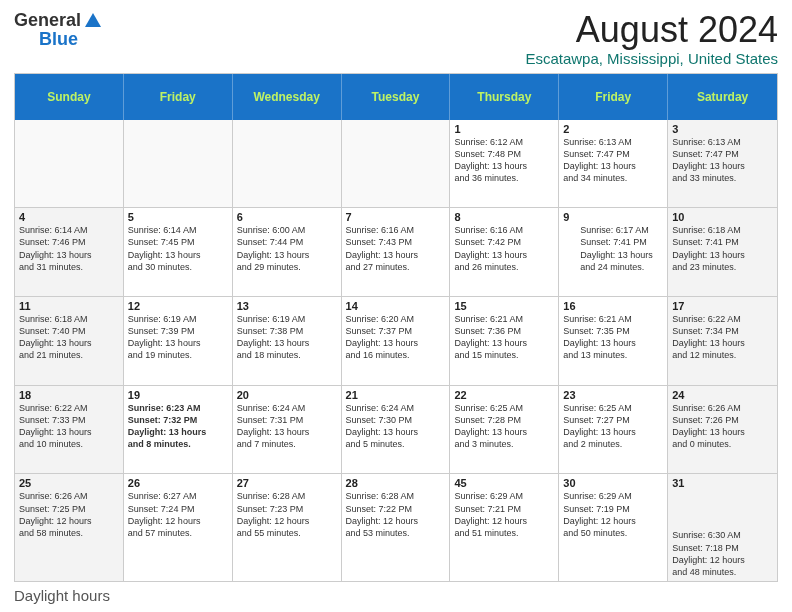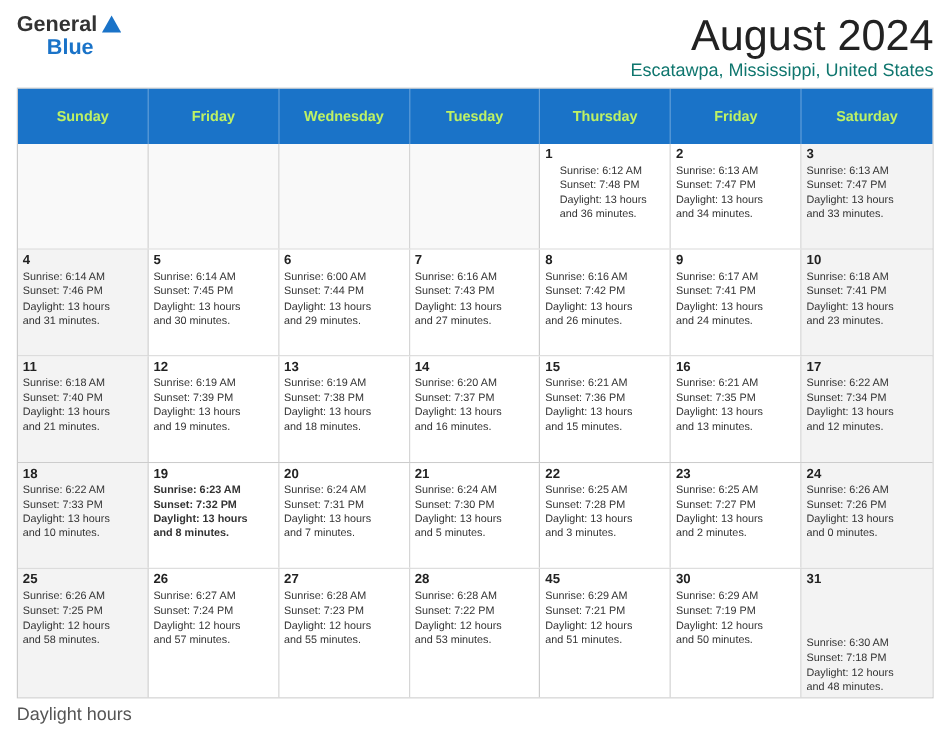--- a/index.html
+++ b/index.html
@@ -133,21 +133,21 @@
         <div class="cal-header-cell">Saturday</div>
       </div>
     <div class="cal-body">
     <div class="cal-row">
           <div class="cal-cell empty"></div>
           <div class="cal-cell empty"></div>
           <div class="cal-cell empty"></div>
           <div class="cal-cell empty"></div>
           <div class="cal-cell">
             <div class="day-num">1</div>
-            <div class="cell-text" style="white-space: pre-line; margin-left: 12px;">Sunrise: 6:12 AM
+            <div class="cell-text" style="white-space: pre-line;">Sunrise: 6:12 AM
 Sunset: 7:48 PM
 Daylight: 13 hours
 and 36 minutes.</div>
           </div>
           <div class="cal-cell">
             <div class="day-num">2</div>
             <div class="cell-text" style="white-space: pre-line;">Sunrise: 6:13 AM
 Sunset: 7:47 PM
 Daylight: 13 hours
 and 34 minutes.</div>
@@ -191,21 +191,21 @@
           </div>
           <div class="cal-cell">
             <div class="day-num">8</div>
             <div class="cell-text" style="white-space: pre-line;">Sunrise: 6:16 AM
 Sunset: 7:42 PM
 Daylight: 13 hours
 and 26 minutes.</div>
           </div>
           <div class="cal-cell">
             <div class="day-num">9</div>
-            <div class="cell-text" style="white-space: pre-line;">Sunrise: 6:17 AM
+            <div class="cell-text" style="white-space: pre-line; margin-left: 17px;">Sunrise: 6:17 AM
 Sunset: 7:41 PM
 Daylight: 13 hours
 and 24 minutes.</div>
           </div>
           <div class="cal-cell shaded">
             <div class="day-num">10</div>
             <div class="cell-text" style="white-space: pre-line;">Sunrise: 6:18 AM
 Sunset: 7:41 PM
 Daylight: 13 hours
 and 23 minutes.</div>

